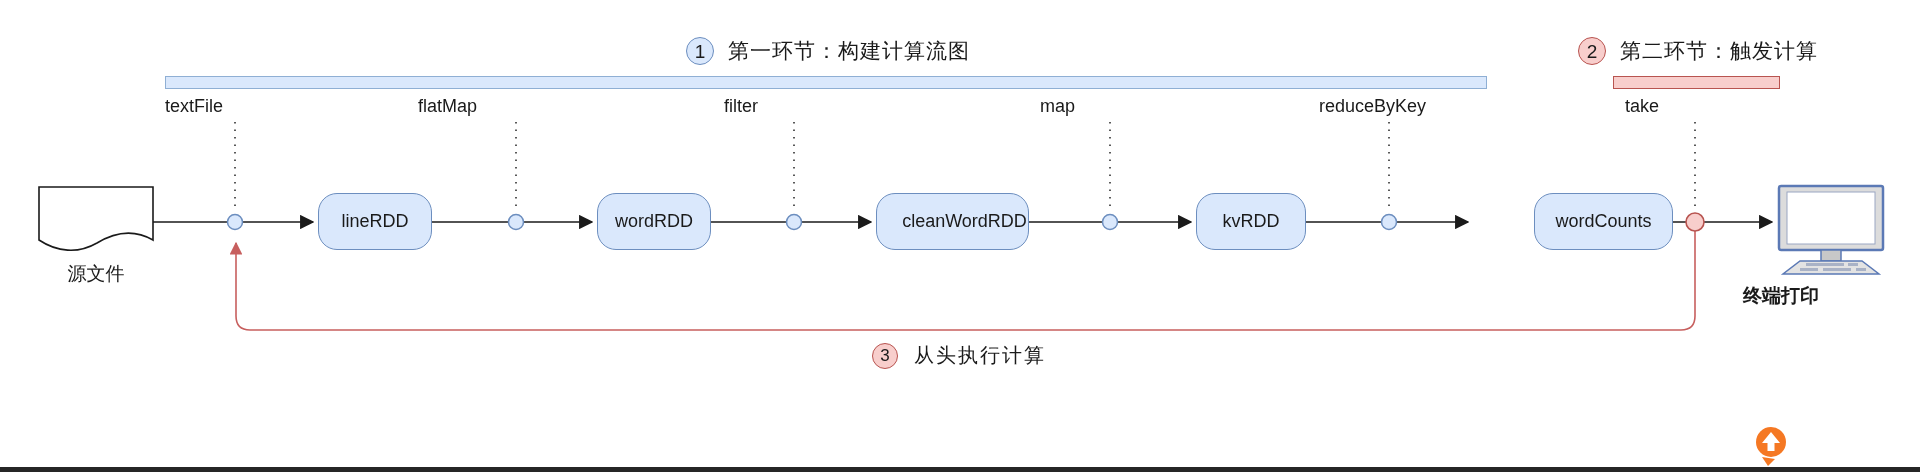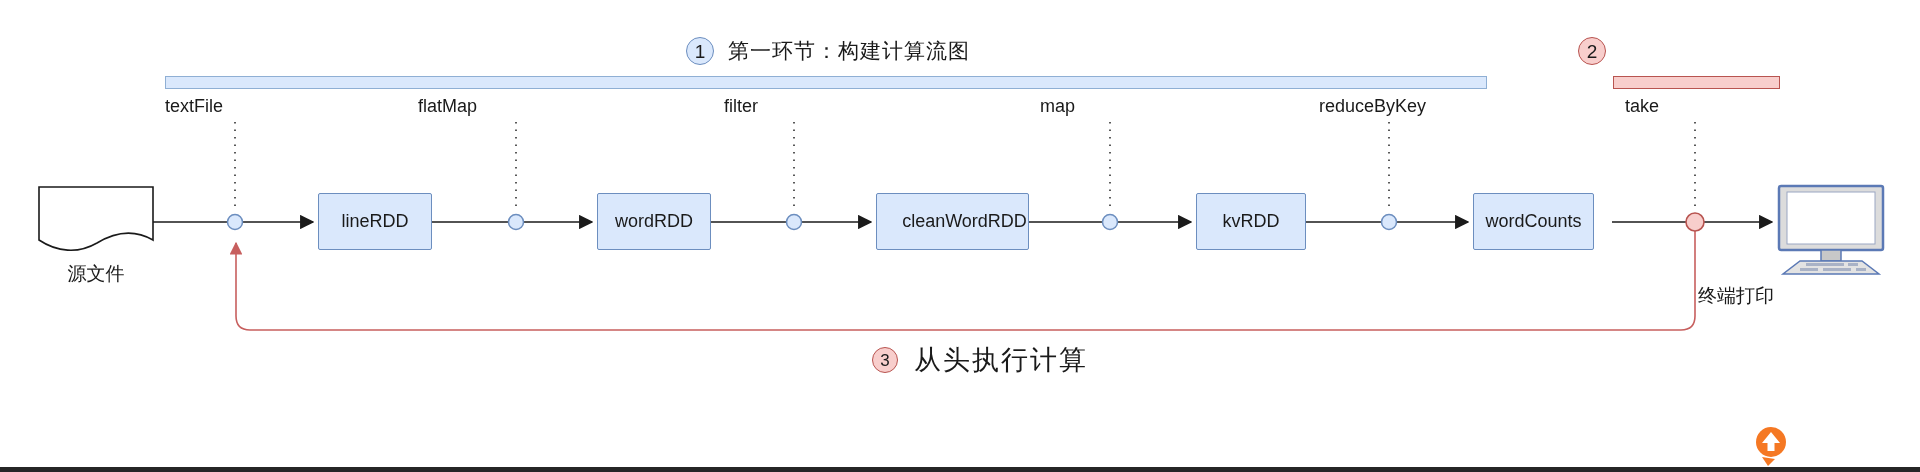--- a/index.html
+++ b/index.html
@@ -28,31 +28,31 @@
 
   
   .op-label{
     position:absolute;top:96px;width:140px;margin-left:-70px;
     text-align:left;font-size:18px;white-space:nowrap;
   }
 
   
   .rdd-box{
     position:absolute;top:193px;height:57px;box-sizing:border-box;
-    background:#dae8fc;border:1px solid #6c8ebf;border-radius:2px;
+    background:#dae8fc;border:1px solid #6c8ebf;border-radius:19px;
     display:flex;align-items:center;justify-content:center;
     font-size:18px;white-space:nowrap;
   }
 
   .node-label{position:absolute;text-align:center;font-size:19px;white-space:nowrap;}
 
   
   .stage3-row{position:absolute;left:872px;top:342px;display:flex;align-items:center;gap:16px;}
   .badge.small{width:26px;height:26px;font-size:17px;}
-  .stage3-label{font-size:27px;letter-spacing:2px;}
+  .stage3-label{font-size:20px;letter-spacing:2px;}
 
   
   .watermark{position:absolute;left:1752px;top:442px;display:flex;align-items:flex-start;gap:6px;margin-top:24px;}
   .wm-text{font-size:26px;color:#8e8e8e;letter-spacing:1px;}
 
   .bottom-edge{position:absolute;left:0;top:467px;width:1920px;height:5px;background:#262626;}
 </style>
 </head>
 <body>
 
@@ -122,40 +122,41 @@
   </g>
 </svg>
 
 <div class="stage-header" style="left:686px;top:36px;">
   <span class="badge blue">1</span>
   <span class="stage-title">第一环节：构建计算流图</span>
 </div>
 
 <div class="stage-header" style="left:1578px;top:36px;">
   <span class="badge red">2</span>
+  <span class="stage-title">第二环节：触发计算</span>
 </div>
 
 <div class="span-bar blue" style="left:165px;top:76px;width:1322px;"></div>
 <div class="span-bar red" style="left:1613px;top:76px;width:167px;"></div>
 
 <div class="op-label" style="left:235px;">textFile</div>
 <div class="op-label" style="left:488px;">flatMap</div>
 <div class="op-label" style="left:794px;">filter</div>
 <div class="op-label" style="left:1110px;">map</div>
 <div class="op-label" style="left:1389px;">reduceByKey</div>
 <div class="op-label" style="left:1695px;">take</div>
 
 <div class="rdd-box" style="left:318px;width:114px;">lineRDD</div>
 <div class="rdd-box" style="left:597px;width:114px;">wordRDD</div>
 <div class="rdd-box" style="left:876px;width:153px;padding-left:24px;">cleanWordRDD</div>
 <div class="rdd-box" style="left:1196px;width:110px;">kvRDD</div>
-<div class="rdd-box" style="left:1473px;width:121px;text-align:right;">wordCounts</div>
+<div class="rdd-box" style="left:1534px;width:139px;text-align:right;">wordCounts</div>
 
 <div class="node-label" style="left:36px;top:261px;width:120px;">源文件</div>
-<div class="node-label" style="left:1676px;top:283px;width:120px;">终端打印</div>
+<div class="node-label" style="left:1721px;top:283px;width:120px;font-weight:bold;">终端打印</div>
 
 <div class="stage3-row">
   <span class="badge red small">3</span>
   <span class="stage3-label">从头执行计算</span>
 </div>
 
 <div class="watermark">
   <span style="width:34px;"></span>
   <span class="wm-text">极客时间</span>
 </div>

